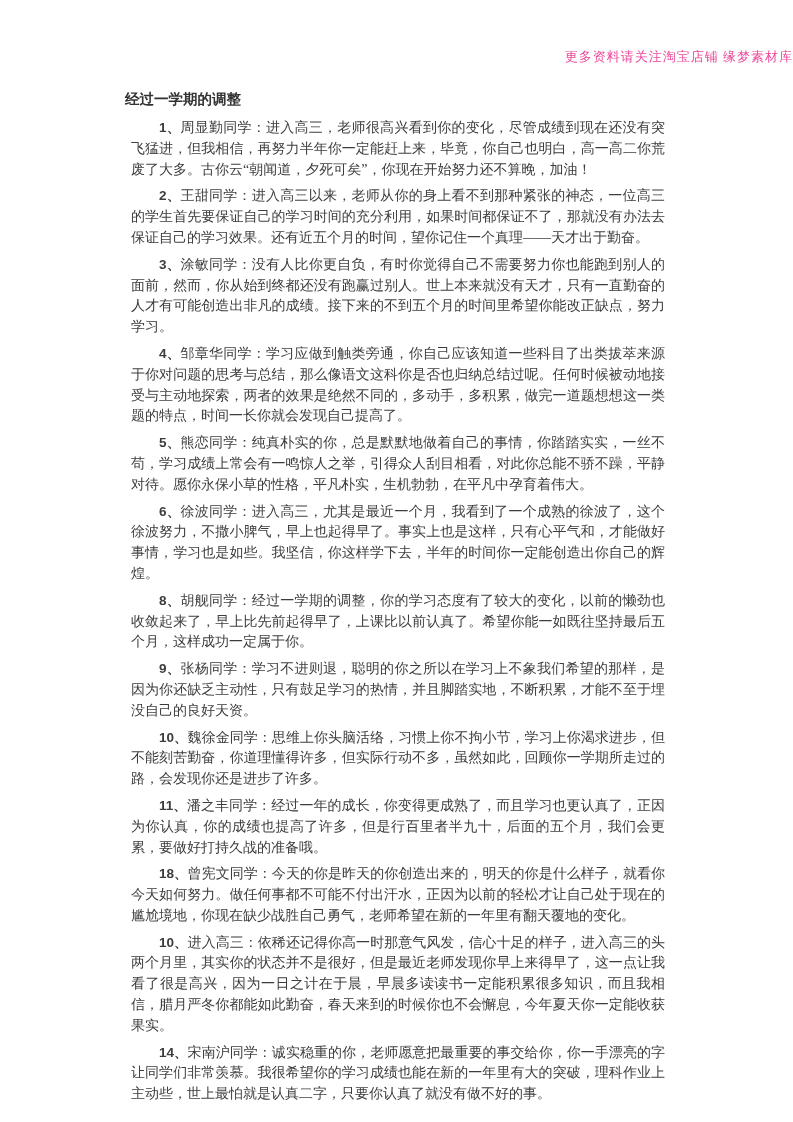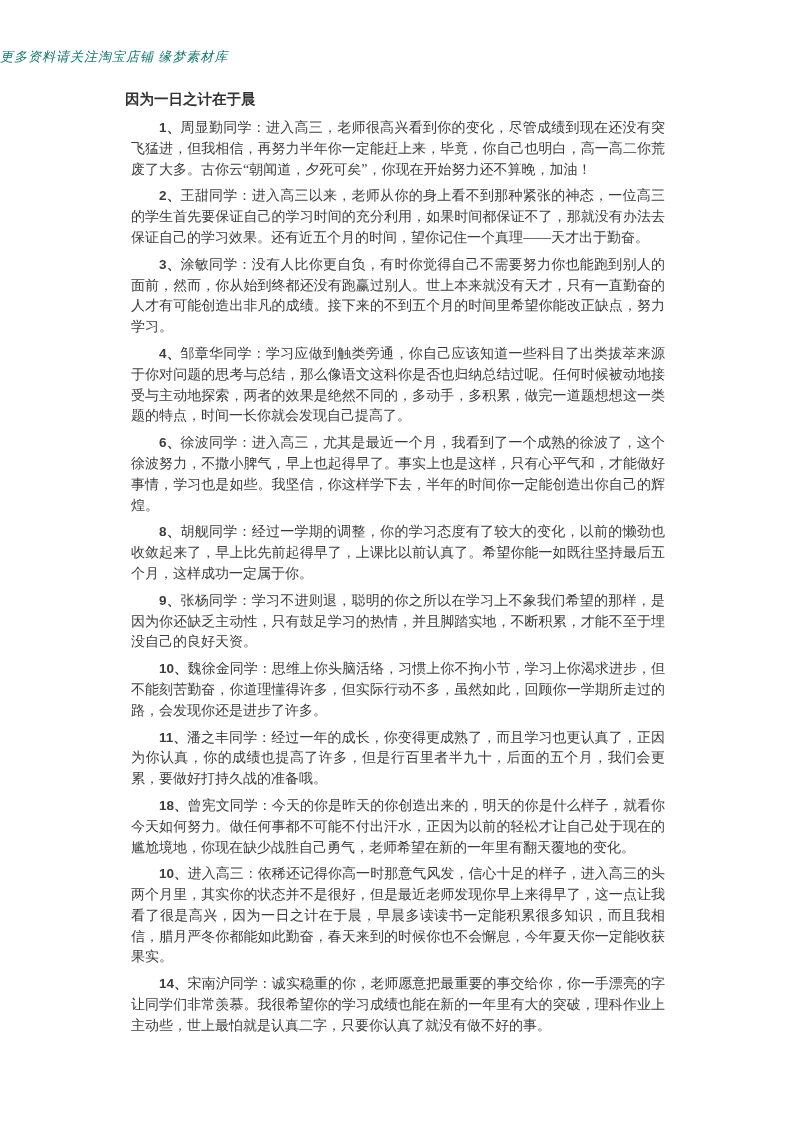--- a/index.html
+++ b/index.html
@@ -14,25 +14,24 @@
     background: #ffffff;
     overflow: hidden;
     font-family: "Liberation Serif", "DejaVu Serif", serif;
     color: #3c3c3c;
   }
   .doc-header {
     position: absolute;
     top: 48px;
     left: 0;
     width: 100%;
-    text-align: left;
+    text-align: right;
     font-size: 13px;
     letter-spacing: 1px;
-    color: #0f766e;
-    font-style: italic;
+    color: #ec4899;
   }
   .content {
     position: absolute;
     top: 89px;
     left: 125px;
     width: 546px;
   }
   .doc-title {
     font-size: 14.5px;
     font-weight: bold;
@@ -55,26 +54,27 @@
     font-family: "Liberation Sans", "DejaVu Sans", sans-serif;
     font-size: 13.5px;
   }
 </style>
 </head>
 <body>
 
 <div class="page">
   <div class="doc-header">更多资料请关注淘宝店铺 缘梦素材库</div>
   <div class="content">
-    <h1 class="doc-title">因为一日之计在于晨</h1>
+    <h1 class="doc-title">经过一学期的调整</h1>
     <div id="paragraphs">
         <p class="para"><span class="num">1、</span><span>周显勤同学：进入高三，老师很高兴看到你的变化，尽管成绩到现在还没有突飞猛进，但我相信，再努力半年你一定能赶上来，毕竟，你自己也明白，高一高二你荒废了大多。古你云“朝闻道，夕死可矣”，你现在开始努力还不算晚，加油！</span></p>
         <p class="para"><span class="num">2、</span><span>王甜同学：进入高三以来，老师从你的身上看不到那种紧张的神态，一位高三的学生首先要保证自己的学习时间的充分利用，如果时间都保证不了，那就没有办法去保证自己的学习效果。还有近五个月的时间，望你记住一个真理——天才出于勤奋。</span></p>
         <p class="para"><span class="num">3、</span><span>涂敏同学：没有人比你更自负，有时你觉得自己不需要努力你也能跑到别人的面前，然而，你从始到终都还没有跑赢过别人。世上本来就没有天才，只有一直勤奋的人才有可能创造出非凡的成绩。接下来的不到五个月的时间里希望你能改正缺点，努力学习。</span></p>
         <p class="para"><span class="num">4、</span><span>邹章华同学：学习应做到触类旁通，你自己应该知道一些科目了出类拔萃来源于你对问题的思考与总结，那么像语文这科你是否也归纳总结过呢。任何时候被动地接受与主动地探索，两者的效果是绝然不同的，多动手，多积累，做完一道题想想这一类题的特点，时间一长你就会发现自己提高了。</span></p>
+        <p class="para"><span class="num">5、</span><span>熊恋同学：纯真朴实的你，总是默默地做着自己的事情，你踏踏实实，一丝不苟，学习成绩上常会有一鸣惊人之举，引得众人刮目相看，对此你总能不骄不躁，平静对待。愿你永保小草的性格，平凡朴实，生机勃勃，在平凡中孕育着伟大。</span></p>
         <p class="para"><span class="num">6、</span><span>徐波同学：进入高三，尤其是最近一个月，我看到了一个成熟的徐波了，这个徐波努力，不撒小脾气，早上也起得早了。事实上也是这样，只有心平气和，才能做好事情，学习也是如些。我坚信，你这样学下去，半年的时间你一定能创造出你自己的辉煌。</span></p>
         <p class="para"><span class="num">8、</span><span>胡舰同学：经过一学期的调整，你的学习态度有了较大的变化，以前的懒劲也收敛起来了，早上比先前起得早了，上课比以前认真了。希望你能一如既往坚持最后五个月，这样成功一定属于你。</span></p>
         <p class="para"><span class="num">9、</span><span>张杨同学：学习不进则退，聪明的你之所以在学习上不象我们希望的那样，是因为你还缺乏主动性，只有鼓足学习的热情，并且脚踏实地，不断积累，才能不至于埋没自己的良好天资。</span></p>
         <p class="para"><span class="num">10、</span><span>魏徐金同学：思维上你头脑活络，习惯上你不拘小节，学习上你渴求进步，但不能刻苦勤奋，你道理懂得许多，但实际行动不多，虽然如此，回顾你一学期所走过的路，会发现你还是进步了许多。</span></p>
         <p class="para"><span class="num">11、</span><span>潘之丰同学：经过一年的成长，你变得更成熟了，而且学习也更认真了，正因为你认真，你的成绩也提高了许多，但是行百里者半九十，后面的五个月，我们会更累，要做好打持久战的准备哦。</span></p>
         <p class="para"><span class="num">18、</span><span>曾宪文同学：今天的你是昨天的你创造出来的，明天的你是什么样子，就看你今天如何努力。做任何事都不可能不付出汗水，正因为以前的轻松才让自己处于现在的尴尬境地，你现在缺少战胜自己勇气，老师希望在新的一年里有翻天覆地的变化。</span></p>
         <p class="para"><span class="num">10、</span><span>进入高三：依稀还记得你高一时那意气风发，信心十足的样子，进入高三的头两个月里，其实你的状态并不是很好，但是最近老师发现你早上来得早了，这一点让我看了很是高兴，因为一日之计在于晨，早晨多读读书一定能积累很多知识，而且我相信，腊月严冬你都能如此勤奋，春天来到的时候你也不会懈息，今年夏天你一定能收获果实。</span></p>
         <p class="para"><span class="num">14、</span><span>宋南沪同学：诚实稳重的你，老师愿意把最重要的事交给你，你一手漂亮的字让同学们非常羡慕。我很希望你的学习成绩也能在新的一年里有大的突破，理科作业上主动些，世上最怕就是认真二字，只要你认真了就没有做不好的事。</span></p>
       </div>
   </div>

